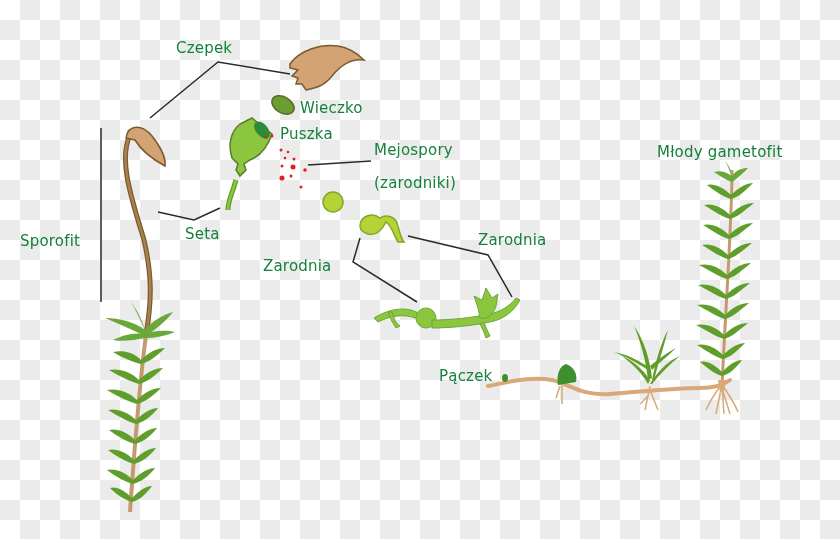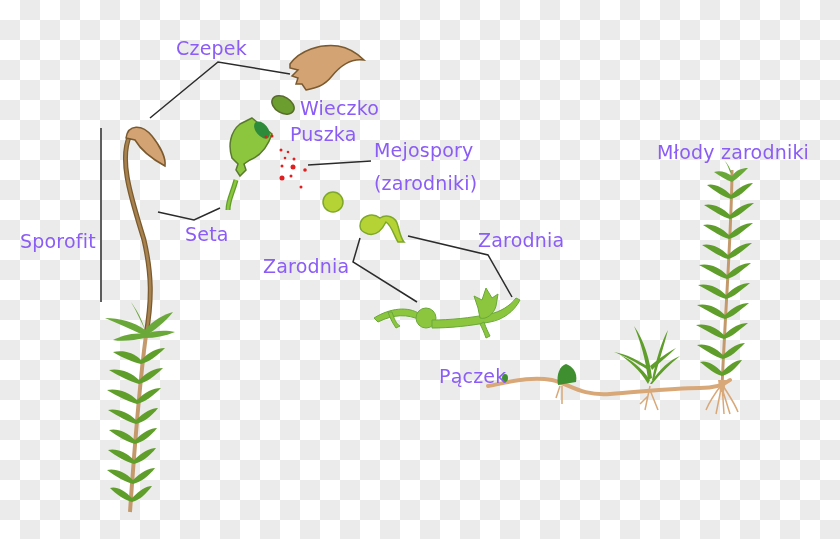--- a/index.html
+++ b/index.html
@@ -8,21 +8,21 @@
       background-color: #ffffff;
       background-image:
         linear-gradient(45deg, #ebebeb 25%, transparent 25%, transparent 75%, #ebebeb 75%),
         linear-gradient(45deg, #ebebeb 25%, transparent 25%, transparent 75%, #ebebeb 75%);
       background-size: 40px 40px;
       background-position: 20px 0, 0 20px;
       font-family: "DejaVu Sans", sans-serif;
     }
     svg.diagram { position: absolute; left: 0; top: 0; width: 840px; height: 539px; }
     .label {
-      position: absolute; color: #8b5cf6; font-size: 19px; line-height: 19px;
+      position: absolute; color: #15803d; font-size: 15px; line-height: 19px;
       white-space: nowrap; letter-spacing: 0.2px;
     }
   </style>
 </head>
 <body>
 
 <svg class="diagram" viewBox="0 0 840 539" xmlns="http://www.w3.org/2000/svg">
   <defs>
     <pattern id="checker" width="40" height="40" patternUnits="userSpaceOnUse">
       <rect width="40" height="40" fill="#ffffff"></rect>
@@ -208,21 +208,21 @@
           <path d="M0,0 C8,-8 14,-12 20,-12 C14,-4 8,2 0,4 Z"></path>
         </g>
     </g>
     <path d="M722,384 C716,392 710,400 706,410 M722,384 L716,414 M722,384 L724,414 M722,384 C728,394 734,402 738,412 M722,388 L730,414" stroke="#d9a878" stroke-width="1.5" fill="none"></path>
     <path d="M718,380 L726,380 L724,392 L720,392 Z" fill="#d9a878"></path>
   </g>
 </svg>
 
 <div class="label" style="left:176px; top:39px;">Czepek</div>
 <div class="label" style="left:300px; top:99px;">Wieczko</div>
-<div class="label" style="left:280px; top:125px;padding-left:10px;">Puszka</div>
+<div class="label" style="left:280px; top:125px;">Puszka</div>
 <div class="label" style="left:374px; top:141px;">Mejospory</div>
 <div class="label" style="left:374px; top:174px;">(zarodniki)</div>
 <div class="label" style="left:20px; top:200px;margin-top:32px;">Sporofit</div>
 <div class="label" style="left:175px; top:225px;margin-left:10px;">Seta</div>
 <div class="label" style="left:263px; top:257px;text-align:right;">Zarodnia</div>
 <div class="label" style="left:478px; top:231px;">Zarodnia</div>
 <div class="label" style="left:426px; top:367px;margin-left:13px;">Pączek</div>
-<div class="label" style="left:657px; top:143px;">Młody zarodniki</div>
+<div class="label" style="left:657px; top:143px;">Młody gametofit</div>
 
 </body></html>

